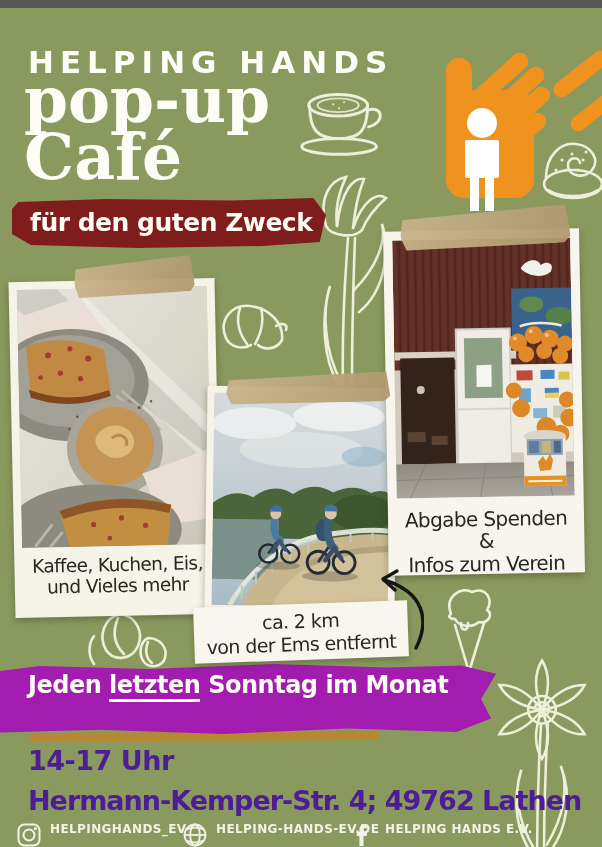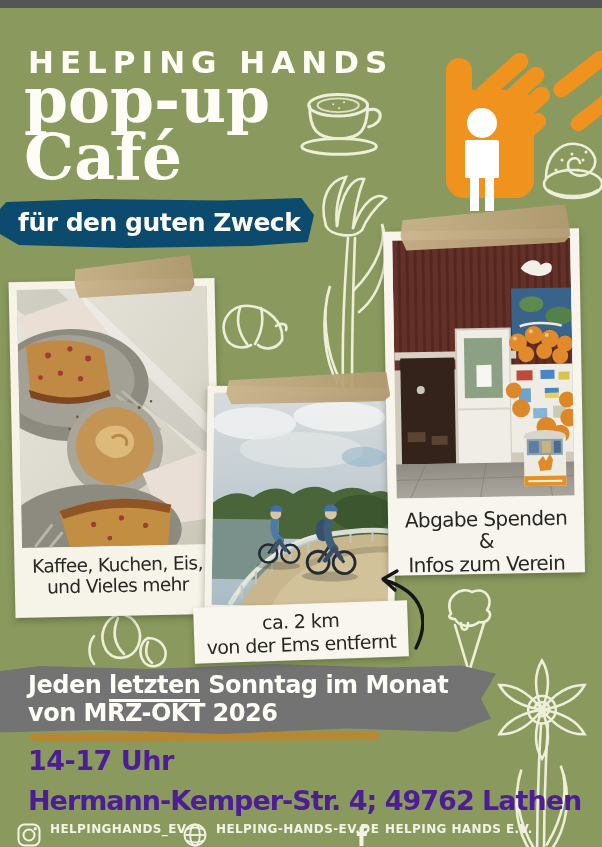--- a/index.html
+++ b/index.html
@@ -6,21 +6,21 @@
   .poster{position:relative;width:602px;height:847px;margin:8px auto;overflow:hidden;
     background:#8A9A5E;font-family:"DejaVu Sans","Liberation Sans",sans-serif;}
   .abs{position:absolute;}
 
   
   .org-title{left:28px;top:36px;color:#FDFCF5;font-weight:bold;font-size:31px;letter-spacing:6px;}
   .script{color:#FDFCF5;font-family:"DejaVu Serif","Liberation Serif",serif;font-weight:bold;line-height:.9;}
   .script1{left:24px;top:64px;font-size:63px;}
   .script2{left:24px;top:121px;font-size:63px;}
 
-  .banner{left:0;top:190px;width:314px;height:50px;background:#0c4a6e;
+  .banner{left:12px;top:190px;width:314px;height:50px;background:#7f1d1d;
     clip-path:polygon(0 22%,2% 8%,30% 2%,70% 5%,96% 0,100% 34%,98% 88%,80% 96%,40% 100%,6% 94%,0 72%);}
   .banner-inner{position:absolute;left:18px;top:0;height:50px;line-height:50px;
     color:#FDFCF5;font-weight:bold;font-size:25px;letter-spacing:-.5px;}
 
   
   .polaroid{background:#F6F3E9;box-shadow:0 3px 7px rgba(40,40,20,.35);}
   .pol-left{left:12px;top:272px;width:206px;height:336px;transform:rotate(-1.2deg);padding:8px 8px 0 8px;box-sizing:border-box;}
   .pol-mid{left:206px;top:379px;width:190px;height:226px;transform:rotate(.8deg);padding:7px;box-sizing:border-box;}
   .pol-right{left:386px;top:222px;width:196px;height:344px;transform:rotate(-1deg);padding:9px 9px 0 9px;box-sizing:border-box;background:#F7F5EE;}
   .photo{position:relative;overflow:hidden;background:#cfcabc;}
@@ -32,21 +32,21 @@
     letter-spacing:-.6px;line-height:1.2;padding-top:6px;box-sizing:border-box;}
 
   .tape{background:linear-gradient(100deg,rgba(201,179,138,.95),rgba(176,153,112,.95));
     box-shadow:0 2px 4px rgba(50,45,20,.25);
     clip-path:polygon(2% 12%,98% 0%,100% 82%,96% 100%,3% 92%,0% 55%);}
   .tape-left{left:74px;top:252px;width:120px;height:36px;transform:rotate(-5deg);}
   .tape-mid{left:226px;top:366px;width:164px;height:30px;transform:rotate(-2deg);}
   .tape-right{left:400px;top:202px;width:170px;height:38px;transform:rotate(-4deg);}
 
   
-  .banner2{left:0;top:656px;width:496px;height:70px;background:#737373;
+  .banner2{left:0;top:656px;width:496px;height:70px;background:#a21caf;
     clip-path:polygon(0 10%,8% 3%,30% 7%,55% 0,78% 5%,93% 2%,100% 14%,97% 50%,99% 78%,92% 97%,70% 92%,45% 100%,20% 94%,0 98%);}
   .banner2 .txt{position:absolute;left:28px;top:7px;color:#FDFCF5;font-weight:bold;font-size:24px;
     letter-spacing:-.5px;line-height:28px;}
   .u{border-bottom:3px solid #FDFCF5;}
   .streak{left:30px;top:724px;width:350px;height:9px;background:rgba(217,124,16,.55);border-radius:5px;transform:rotate(-.3deg);}
   .hours{left:28px;top:737px;color:#4c1d95;font-weight:bold;font-size:27px;letter-spacing:-.5px;}
   .address{left:28px;top:777px;color:#4c1d95;font-weight:bold;font-size:27px;letter-spacing:-1px;}
 
   
   .f-item{top:814px;height:30px;display:flex;gap:8px;color:#F4F2E6;}
@@ -370,21 +370,20 @@
 
   <svg class="abs z1" style="left:436px;top:576px" width="64" height="92" viewBox="0 0 64 92" fill="none" stroke="#EDEFD8" stroke-width="2.6" stroke-linecap="round" stroke-linejoin="round">
     <path d="M15 30 C8 12 26 2 36 8 C50 2 58 16 51 26 C58 30 52 40 43 38 C36 44 23 43 19 35 C13 35 12 32 15 30 Z"></path>
     <path d="M25 39 C25 48 32 48 32 39"></path>
     <path d="M19 41 L33 88 L48 39"></path>
   </svg>
 
   <div class="abs banner2 z2">
     <div class="txt">
       <div><span>Jeden </span><span class="u">letzten</span><span> Sonntag im Monat</span></div>
-      <div>von MRZ-OKT 2026</div>
     </div>
   </div>
   <div class="abs streak z1"></div>
 
   <div class="abs hours z2">14-17 Uhr</div>
   <div class="abs address z2">Hermann-Kemper-Str. 4; 49762 Lathen</div>
 
   <svg class="abs z1" style="left:478px;top:646px" width="128" height="201" viewBox="0 0 130 201" fill="none" stroke="#EDEFD8" stroke-width="2.6" stroke-linecap="round">
     <g>
       <path d="M65 55 C57 35 57 18 65 5 C73 18 73 35 65 55"></path>

